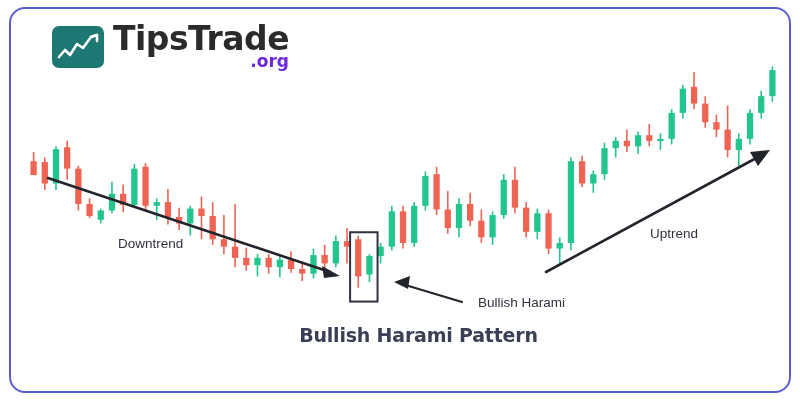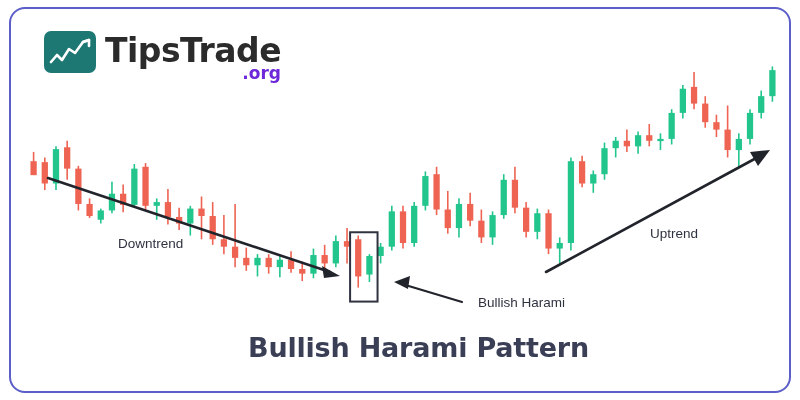--- a/index.html
+++ b/index.html
@@ -28,24 +28,24 @@
     height: 386px;
     box-sizing: border-box;
     border: 2px solid #5b5fc7;
     border-radius: 16px;
     background: #ffffff;
     pointer-events: none;
   }
   
   .logo {
     position: absolute;
-    left: 44px;
+    left: 52px;
     top: 22px;
     display: flex;
-    align-items: center;
+    align-items: flex-start;
     height: 56px;
   }
   .logo-mark {
     width: 52px;
     height: 42px;
     border-radius: 7px;
     background: #1d7874;
     position: relative;
     margin-top: 4px;
     flex: none;
@@ -82,23 +82,23 @@
   }
   .ann-label {
     font-family: "Liberation Sans", sans-serif;
     font-size: 13.5px;
     fill: #2f3340;
   }
   .title {
     position: absolute;
     left: 0;
     right: 0;
-    top: 332px;
+    top: 324px;
     text-align: center;
-    font-size: 27px;
+    font-size: 19px;
     font-weight: 700;
     color: #3a3f55;
     font-family: "DejaVu Sans", sans-serif;
     letter-spacing: -0.2px;
     padding-left: 37px;
   }
 </style>
 </head>
 <body>
 

